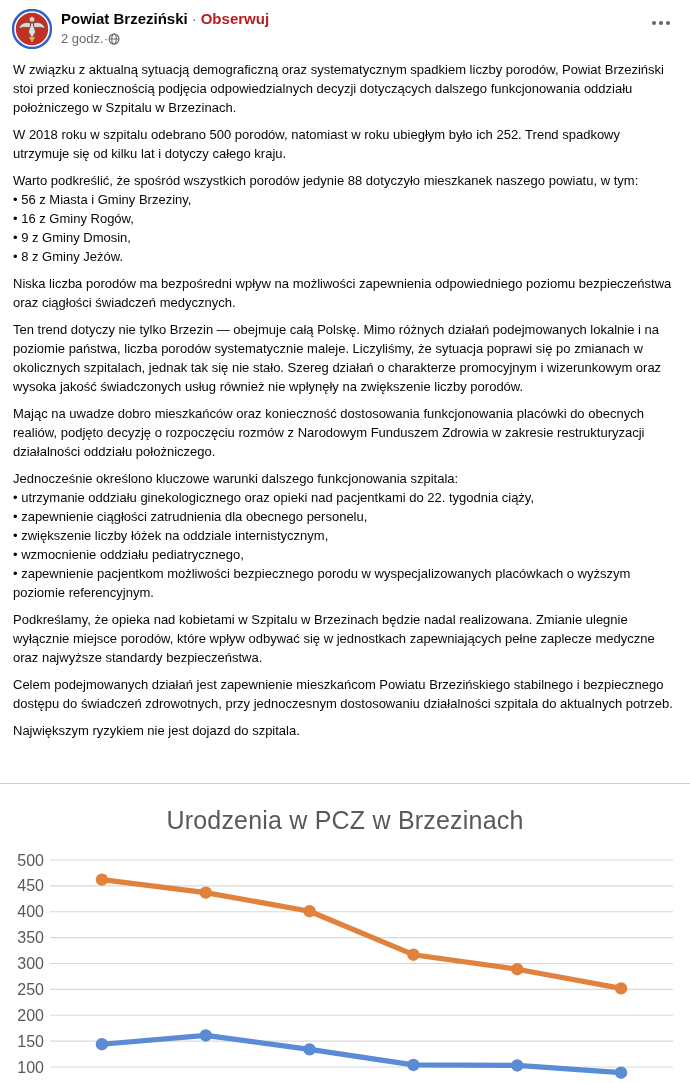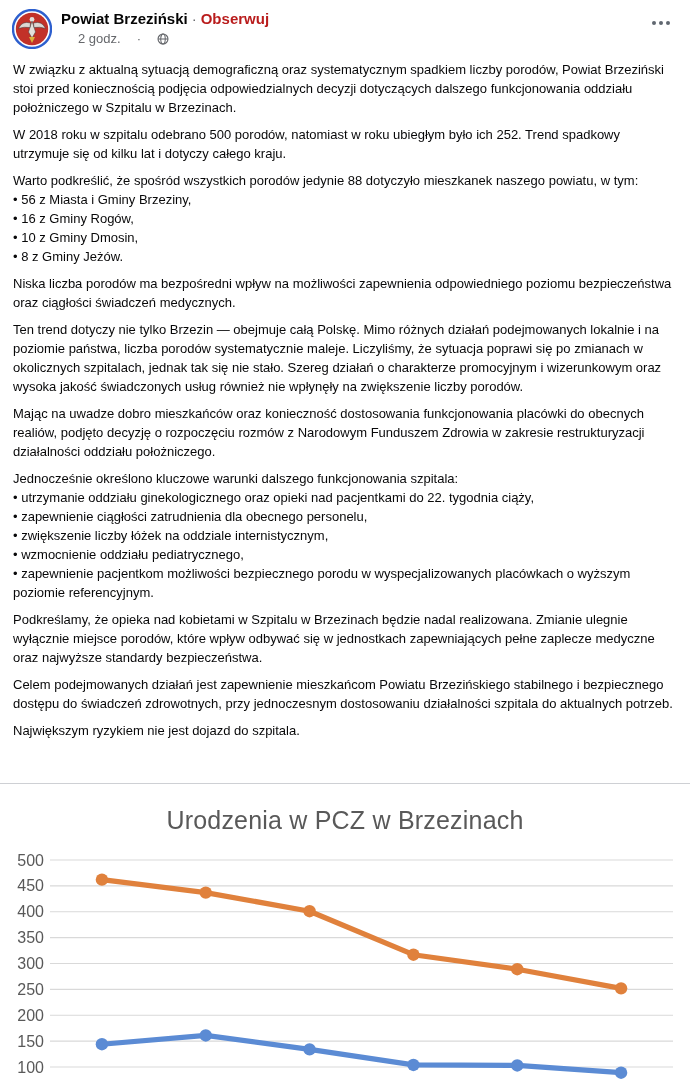--- a/index.html
+++ b/index.html
@@ -9,21 +9,21 @@
     color:#050505;position:relative;
   }
   
   .post-header{height:58px;box-sizing:border-box;padding:9px 16px 0 12px;display:flex;align-items:flex-start;}
   .avatar-wrap{width:40px;height:40px;flex:0 0 auto;cursor:pointer;}
   .header-text{margin-left:9px;flex:1 1 auto;}
   .name-row{font-size:15px;line-height:20px;}
   .page-name{font-weight:700;color:#050505;cursor:pointer;}
   .dot-sep{color:#65676B;margin:0 4px;font-weight:400;}
   .follow-link{color:#b91c1c;font-weight:600;cursor:pointer;}
-  .time-row{font-size:13px;line-height:17px;color:#65676B;display:flex;align-items:center;gap:16px;margin-top:1px;margin-left:17px;}
+  .time-row{font-size:13px;line-height:17px;color:#65676B;display:flex;align-items:center;gap:0;margin-top:1px;}
   .globe{width:12px;height:12px;display:inline-block;}
   .more-btn{flex:0 0 auto;display:flex;gap:3px;padding:10px 4px;margin-top:2px;cursor:pointer;}
   .more-btn i{width:4px;height:4px;border-radius:50%;background:#606770;display:block;}
   
   .post-body{height:725px;box-sizing:border-box;overflow:hidden;padding:2px 14px 0 13px;
     font-size:13px;line-height:19px;color:#080809;}
   .post-body .para{margin:0 0 8px 0;}
   .post-body .para.tight{margin-bottom:0;}
   .post-body .bullet-list{margin:0 0 8px 0;}
   .post-body .bullet-item{margin:0;}
@@ -72,21 +72,21 @@
     </div>
   </div>
 
   <div class="post-body">
     <p class="para">W związku z aktualną sytuacją demograficzną oraz systematycznym spadkiem liczby porodów, Powiat Brzeziński stoi przed koniecznością podjęcia odpowiedzialnych decyzji dotyczących dalszego funkcjonowania oddziału położniczego w Szpitalu w Brzezinach.</p>
     <p class="para">W 2018 roku w szpitalu odebrano 500 porodów, natomiast w roku ubiegłym było ich 252. Trend spadkowy utrzymuje się od kilku lat i dotyczy całego kraju.</p>
     <p class="para tight">Warto podkreślić, że spośród wszystkich porodów jedynie 88 dotyczyło mieszkanek naszego powiatu, w tym:</p>
     <div class="bullet-list">
       <div class="bullet-item">• 56 z Miasta i Gminy Brzeziny,</div>
       <div class="bullet-item">• 16 z Gminy Rogów,</div>
-      <div class="bullet-item">• 10 z Gminy Dmosin,</div>
+      <div class="bullet-item">• 9 z Gminy Dmosin,</div>
       <div class="bullet-item">• 8 z Gminy Jeżów.</div>
     </div>
     <p class="para">Niska liczba porodów ma bezpośredni wpływ na możliwości zapewnienia odpowiedniego poziomu bezpieczeństwa oraz ciągłości świadczeń medycznych.</p>
     <p class="para">Ten trend dotyczy nie tylko Brzezin — obejmuje całą Polskę. Mimo różnych działań podejmowanych lokalnie i na poziomie państwa, liczba porodów systematycznie maleje. Liczyliśmy, że sytuacja poprawi się po zmianach w okolicznych szpitalach, jednak tak się nie stało. Szereg działań o charakterze promocyjnym i wizerunkowym oraz wysoka jakość świadczonych usług również nie wpłynęły na zwiększenie liczby porodów.</p>
     <p class="para">Mając na uwadze dobro mieszkańców oraz konieczność dostosowania funkcjonowania placówki do obecnych realiów, podjęto decyzję o rozpoczęciu rozmów z Narodowym Funduszem Zdrowia w zakresie restrukturyzacji działalności oddziału położniczego.</p>
     <p class="para tight">Jednocześnie określono kluczowe warunki dalszego funkcjonowania szpitala:</p>
     <div class="bullet-list">
       <div class="bullet-item">• utrzymanie oddziału ginekologicznego oraz opieki nad pacjentkami do 22. tygodnia ciąży,</div>
       <div class="bullet-item">• zapewnienie ciągłości zatrudnienia dla obecnego personelu,</div>
       <div class="bullet-item">• zwiększenie liczby łóżek na oddziale internistycznym,</div>

